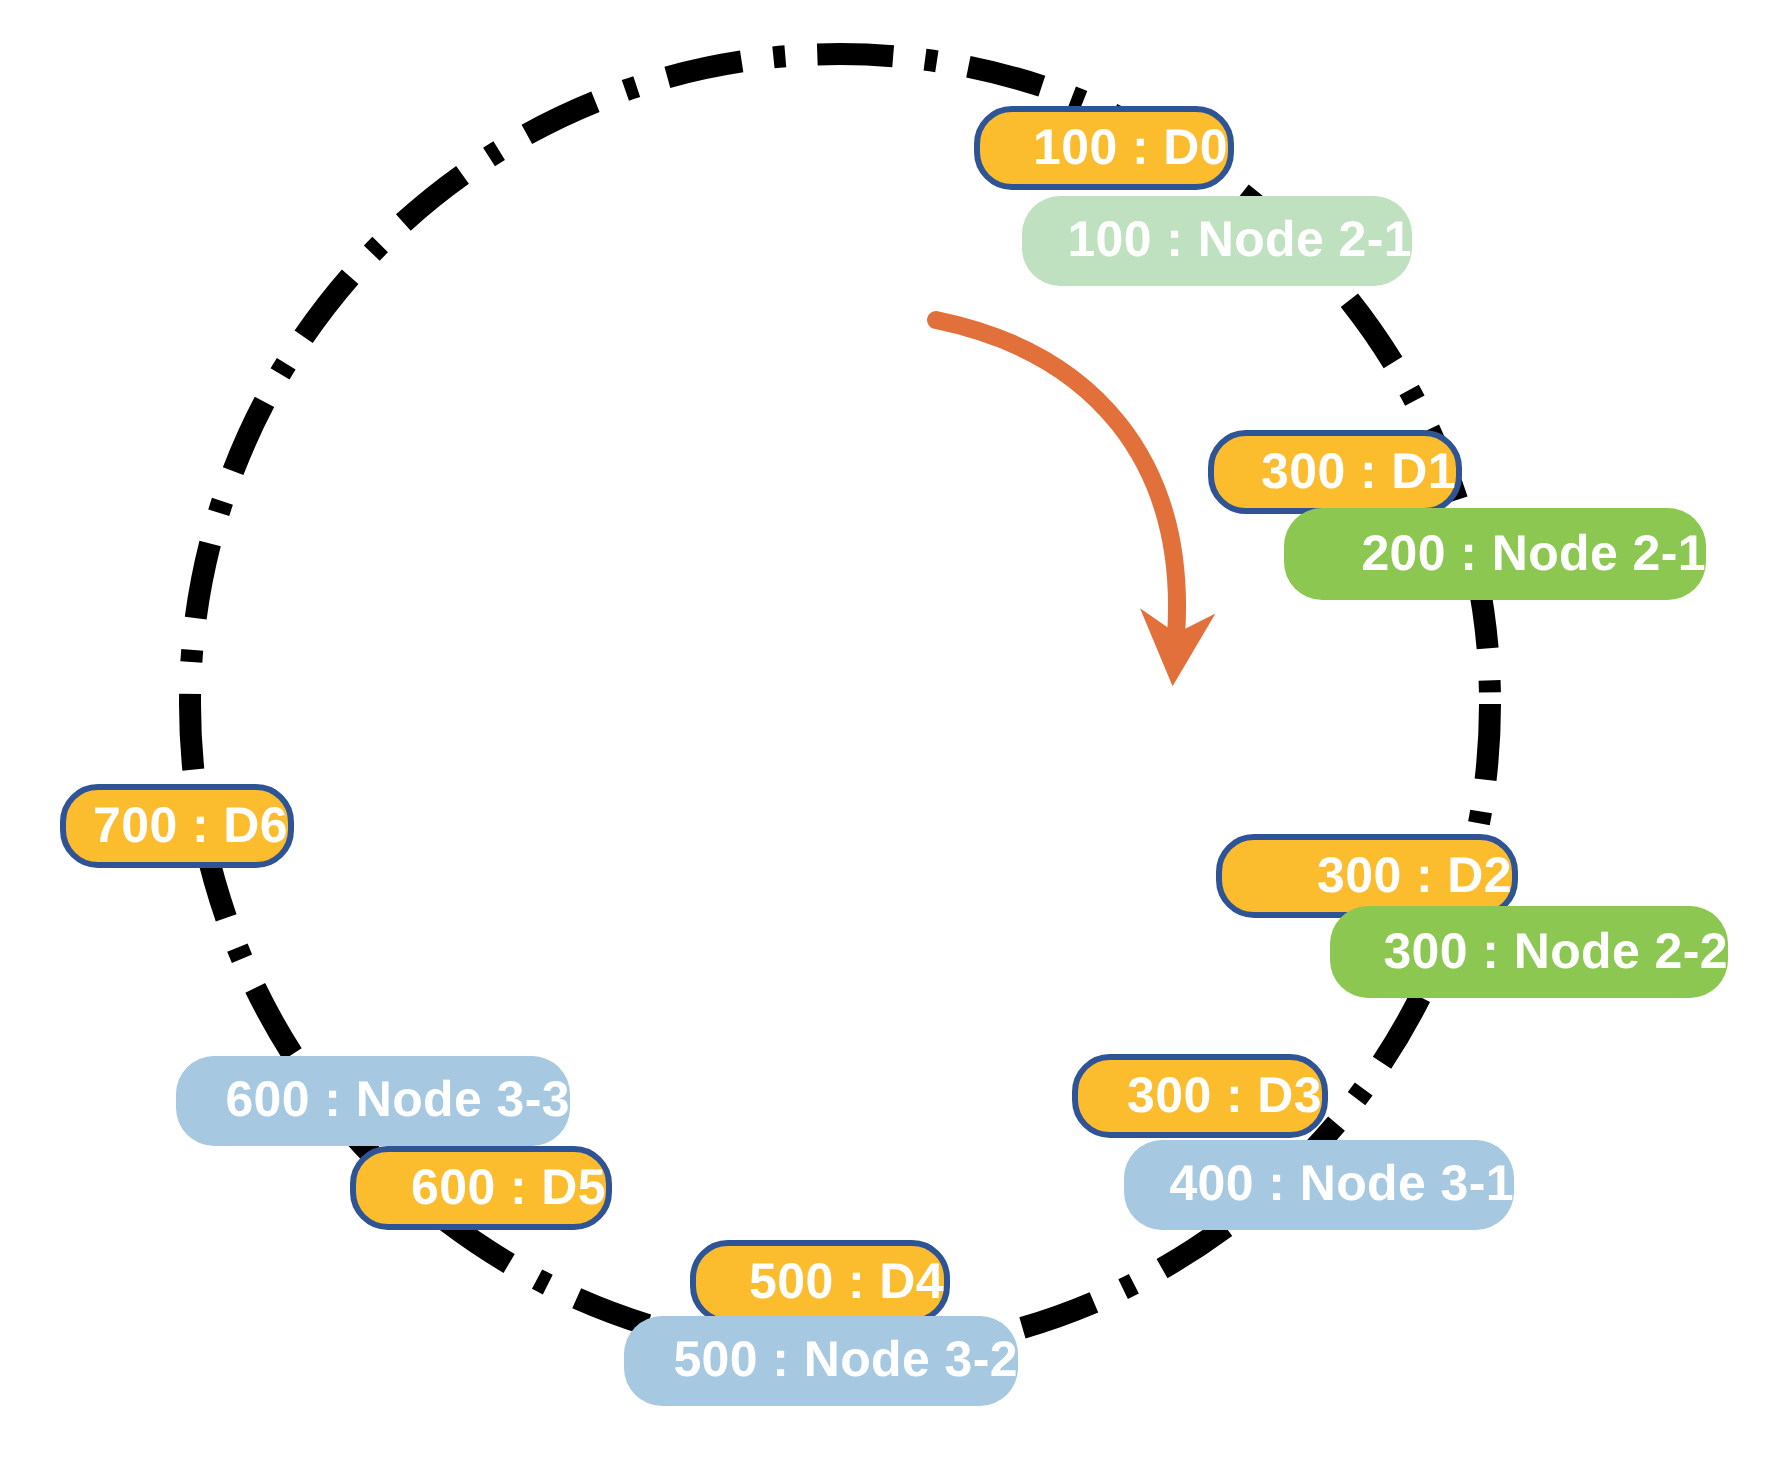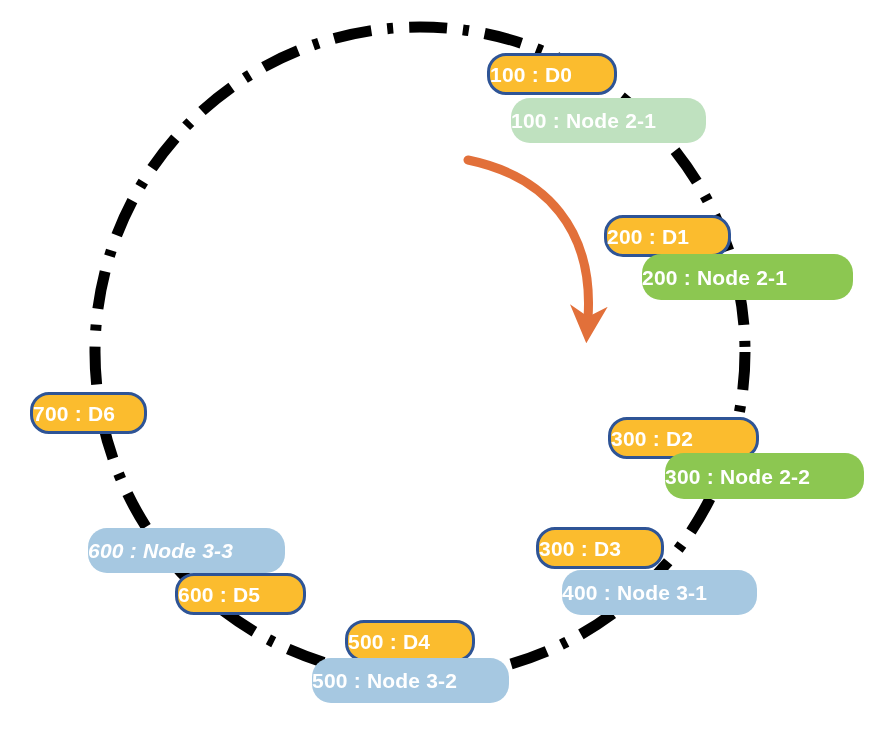--- a/index.html
+++ b/index.html
@@ -29,23 +29,23 @@
     left: 0;
     top: 0;
     width: 886px;
     height: 738px;
   }
   .node-box {
     position: absolute;
     box-sizing: border-box;
     display: flex;
     align-items: center;
-    justify-content: flex-start;
+    justify-content: flex-end;
     color: #ffffff;
-    font-size: 21px;
+    font-size: 25px;
     font-weight: bold;
     letter-spacing: 0.2px;
     white-space: nowrap;
     line-height: 1;
     border-radius: 19px;
   }
   .box-delay {
     background: #FBBC2E;
     border: 3px solid #2E5496;
   }
@@ -81,21 +81,21 @@
   </svg>
 
   <div id="boxes">
       <div class="node-box box-delay" style="left: 487px; top: 53px; width: 130px; height: 42px;">
         <span>100 : D0</span>
       </div>
       <div class="node-box box-pale-green" style="left: 511px; top: 98px; width: 195px; height: 45px;">
         <span>100 : Node 2-1</span>
       </div>
       <div class="node-box box-delay" style="left: 604px; top: 215px; width: 127px; height: 42px;">
-        <span>200 : D1</span>
+        <span>300 : D1</span>
       </div>
       <div class="node-box box-green" style="left: 642px; top: 254px; width: 211px; height: 46px;">
         <span>200 : Node 2-1</span>
       </div>
       <div class="node-box box-delay" style="left: 608px; top: 383px; width: 151px; height: 42px; margin-top: 34px;">
         <span>300 : D2</span>
       </div>
       <div class="node-box box-green" style="left: 665px; top: 425px; width: 199px; height: 46px; margin-top: 28px;">
         <span>300 : Node 2-2</span>
       </div>
@@ -104,21 +104,21 @@
       </div>
       <div class="node-box box-blue" style="left: 562px; top: 570px; width: 195px; height: 45px;">
         <span>400 : Node 3-1</span>
       </div>
       <div class="node-box box-delay" style="left: 345px; top: 620px; width: 130px; height: 42px;">
         <span>500 : D4</span>
       </div>
       <div class="node-box box-blue" style="left: 312px; top: 658px; width: 197px; height: 45px;">
         <span>500 : Node 3-2</span>
       </div>
-      <div class="node-box box-blue" style="left: 88px; top: 528px; width: 197px; height: 45px; font-style: italic;">
+      <div class="node-box box-blue" style="left: 88px; top: 528px; width: 197px; height: 45px;">
         <span>600 : Node 3-3</span>
       </div>
       <div class="node-box box-delay" style="left: 175px; top: 573px; width: 131px; height: 42px;">
         <span>600 : D5</span>
       </div>
       <div class="node-box box-delay" style="left: 30px; top: 392px; width: 117px; height: 42px;">
         <span>700 : D6</span>
       </div>
     </div>
 

